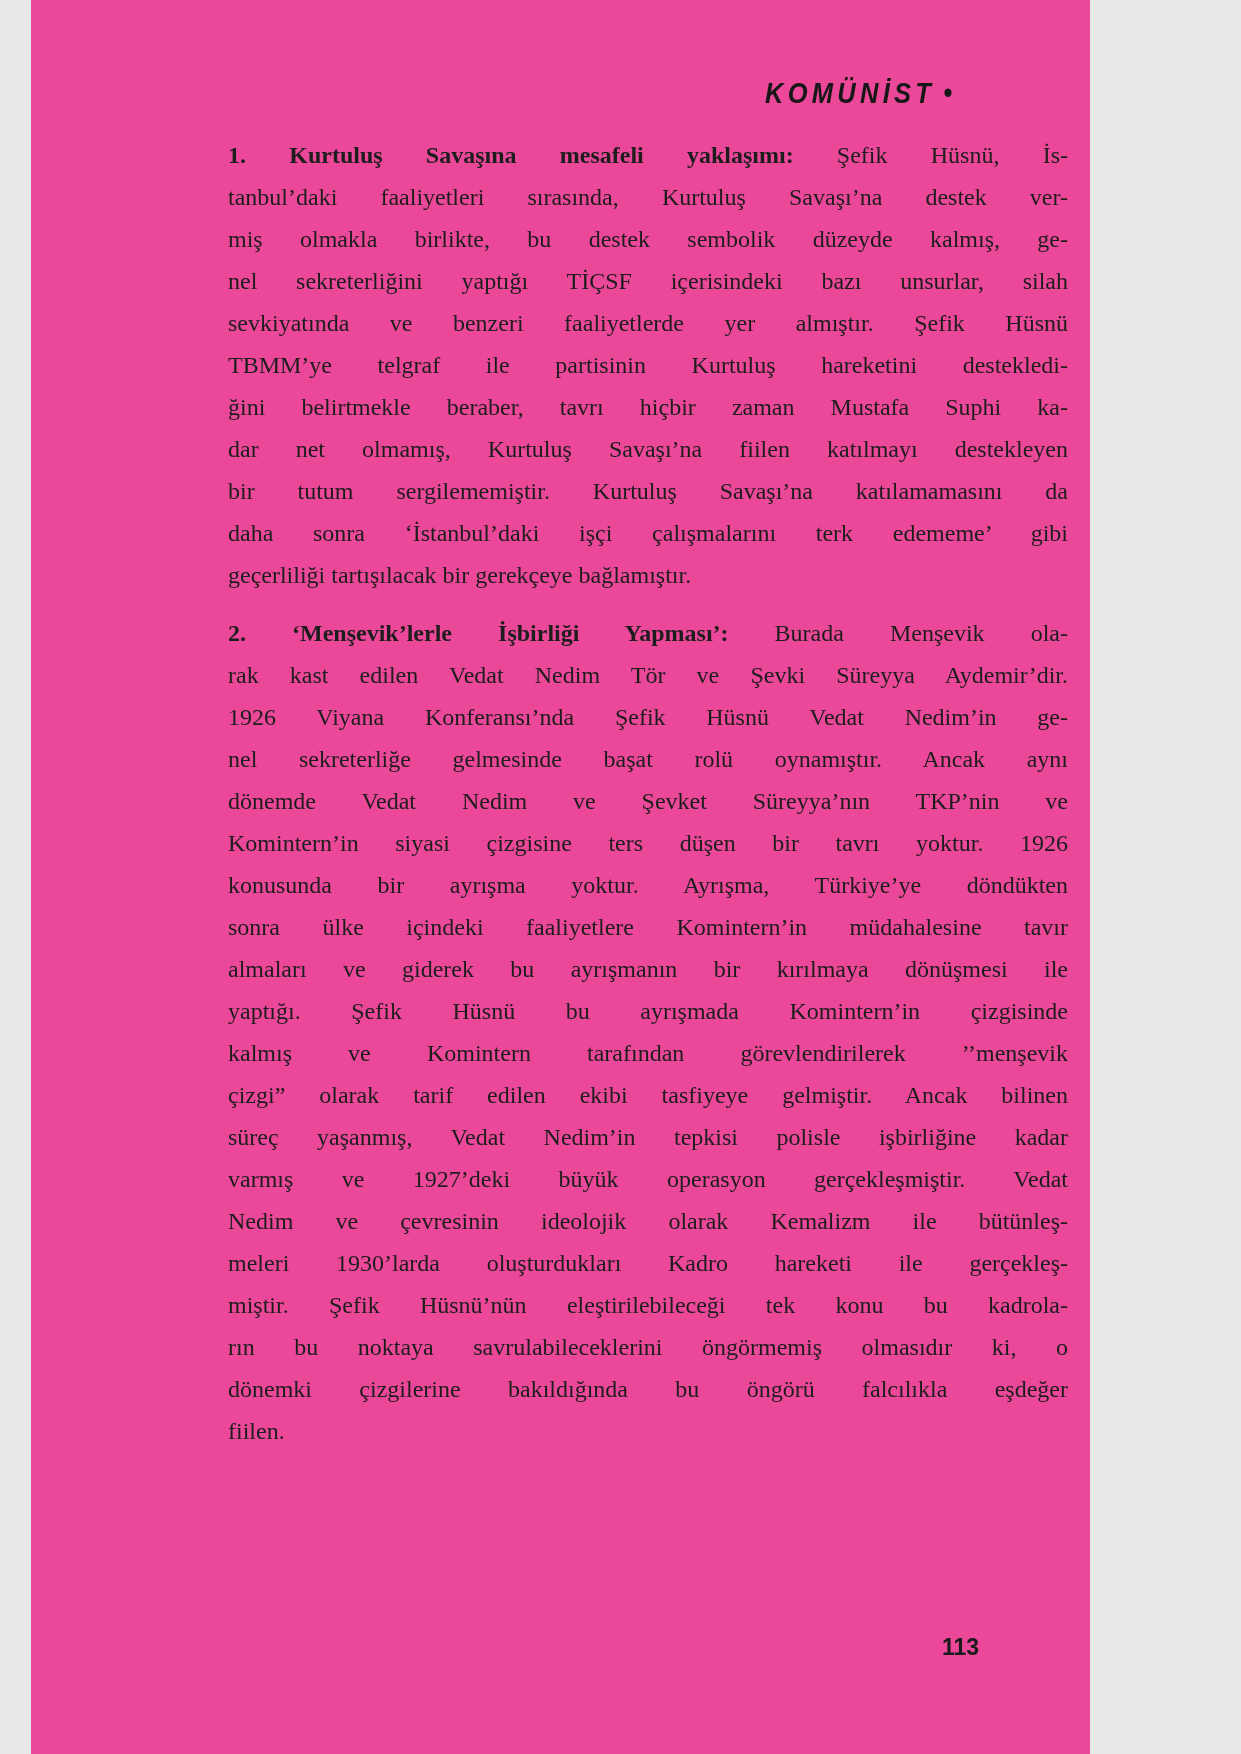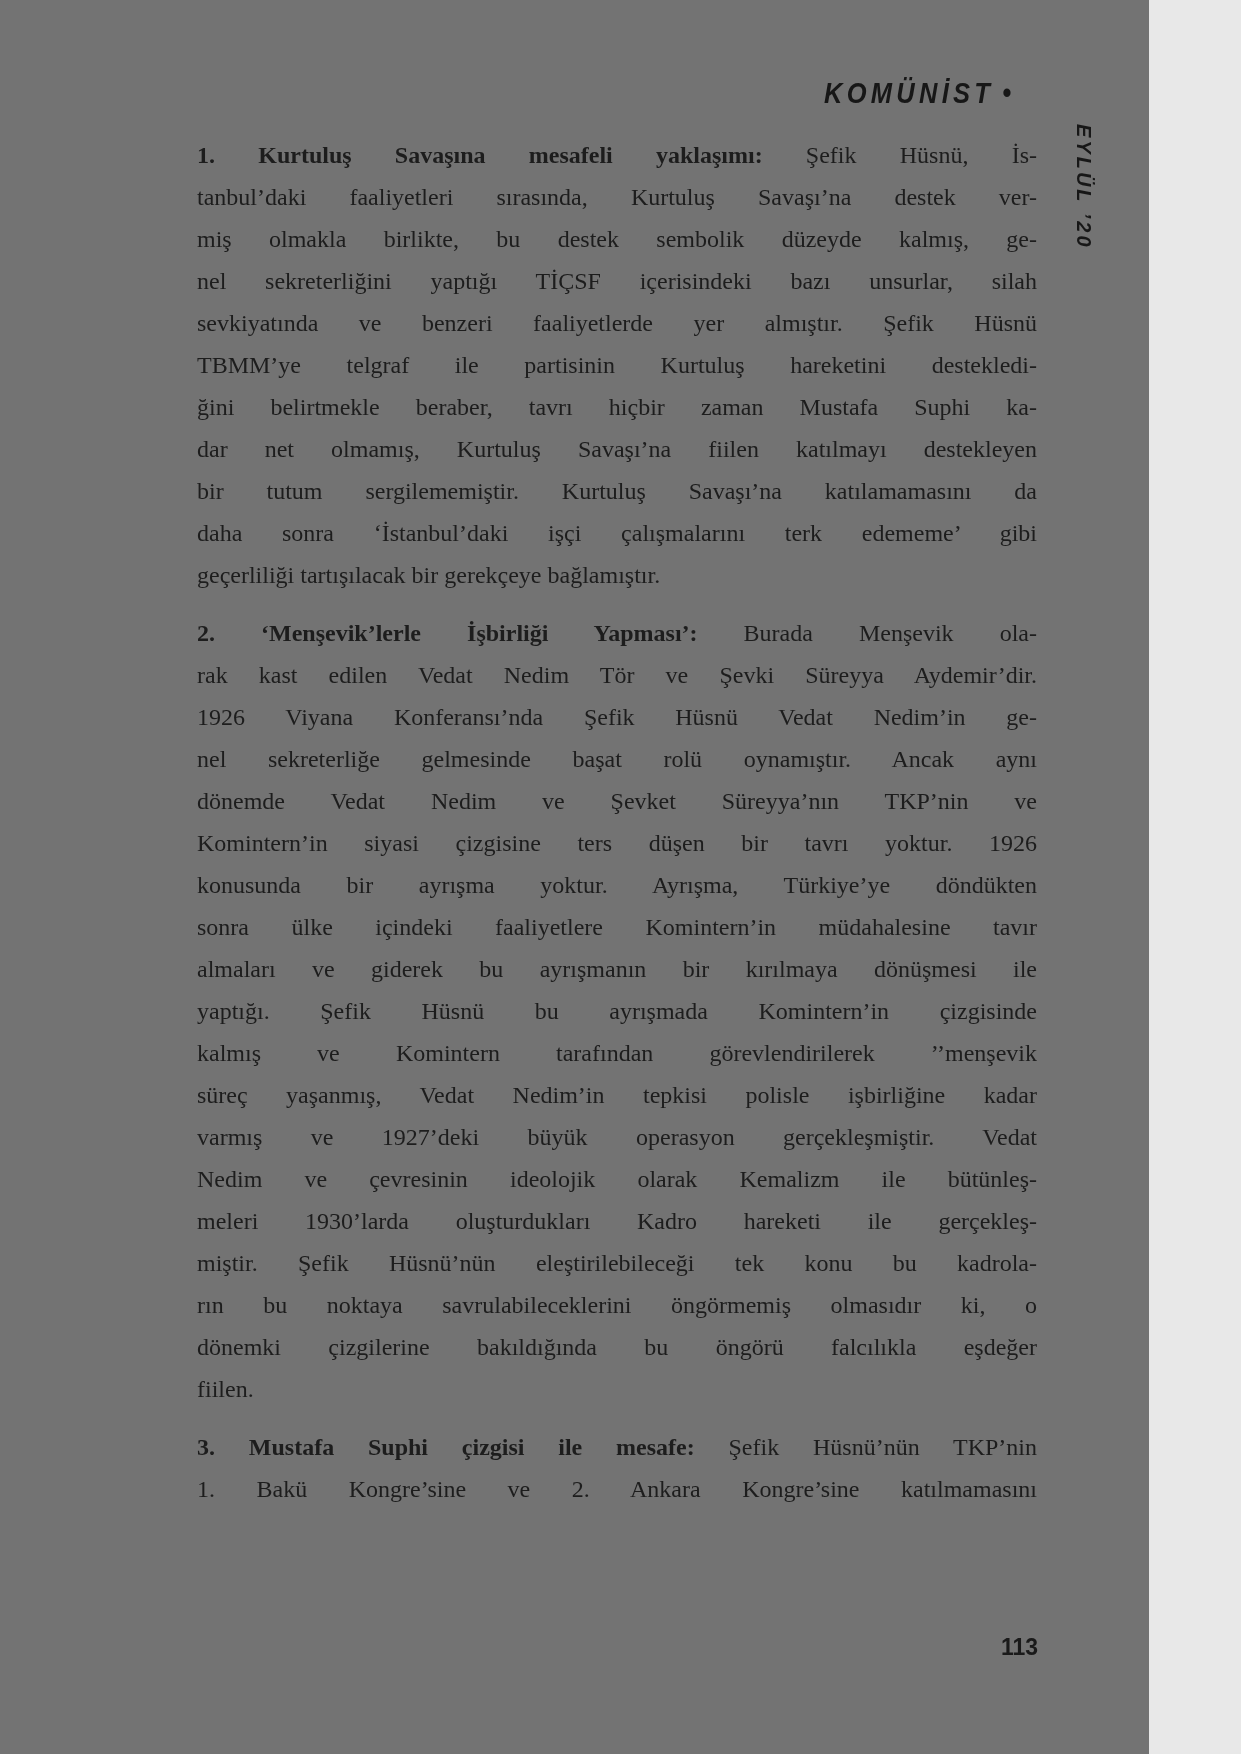--- a/index.html
+++ b/index.html
@@ -1,23 +1,24 @@
 <!DOCTYPE html>
 <html lang="tr"><head>
 <meta charset="utf-8">
 <style>
   html, body { margin: 0; padding: 0; background: #e8e8e8; }
   .page {
     position: relative;
-    width: 1149px;
+    width: 1059px;
     height: 1754px;
-    background: #737373;
+    background: #ec4899;
     color: #1d1d1d;
     overflow: hidden;
     font-family: "Liberation Serif", serif;
+    margin-left: 31px;
   }
 
   
   .running-head {
     position: absolute;
     top: 76px;
     right: 137px;
     white-space: nowrap;
     font-family: "Liberation Sans", sans-serif;
     font-weight: bold;
@@ -110,30 +111,27 @@
         <div class="line">rak kast edilen Vedat Nedim Tör ve Şevki Süreyya Aydemir’dir.</div>
         <div class="line">1926 Viyana Konferansı’nda Şefik Hüsnü Vedat Nedim’in ge-</div>
         <div class="line">nel sekreterliğe gelmesinde başat rolü oynamıştır. Ancak aynı</div>
         <div class="line">dönemde Vedat Nedim ve Şevket Süreyya’nın TKP’nin ve</div>
         <div class="line">Komintern’in siyasi çizgisine ters düşen bir tavrı yoktur. 1926</div>
         <div class="line">konusunda bir ayrışma yoktur. Ayrışma, Türkiye’ye döndükten</div>
         <div class="line">sonra ülke içindeki faaliyetlere Komintern’in müdahalesine tavır</div>
         <div class="line">almaları ve giderek bu ayrışmanın bir kırılmaya dönüşmesi ile</div>
         <div class="line">yaptığı. Şefik Hüsnü bu ayrışmada Komintern’in çizgisinde</div>
         <div class="line">kalmış ve Komintern tarafından görevlendirilerek ’’menşevik</div>
+        <div class="line">çizgi” olarak tarif edilen ekibi tasfiyeye gelmiştir. Ancak bilinen</div>
         <div class="line">süreç yaşanmış, Vedat Nedim’in tepkisi polisle işbirliğine kadar</div>
         <div class="line">varmış ve 1927’deki büyük operasyon gerçekleşmiştir. Vedat</div>
         <div class="line">Nedim ve çevresinin ideolojik olarak Kemalizm ile bütünleş-</div>
         <div class="line">meleri 1930’larda oluşturdukları Kadro hareketi ile gerçekleş-</div>
         <div class="line">miştir. Şefik Hüsnü’nün eleştirilebileceği tek konu bu kadrola-</div>
         <div class="line">rın bu noktaya savrulabileceklerini öngörmemiş olmasıdır ki, o</div>
         <div class="line">dönemki çizgilerine bakıldığında bu öngörü falcılıkla eşdeğer</div>
         <div class="line short">fiilen.</div>
       </div>
-      <div class="para">
-        <div class="line"><b class="lead">3. Mustafa Suphi çizgisi ile mesafe:</b><span> Şefik Hüsnü’nün TKP’nin</span></div>
-        <div class="line">1. Bakü Kongre’sine ve 2. Ankara Kongre’sine katılmamasını</div>
-      </div>
     </main>
 
   <div class="page-number">113</div>
 
 </div>
 
 </body></html>

